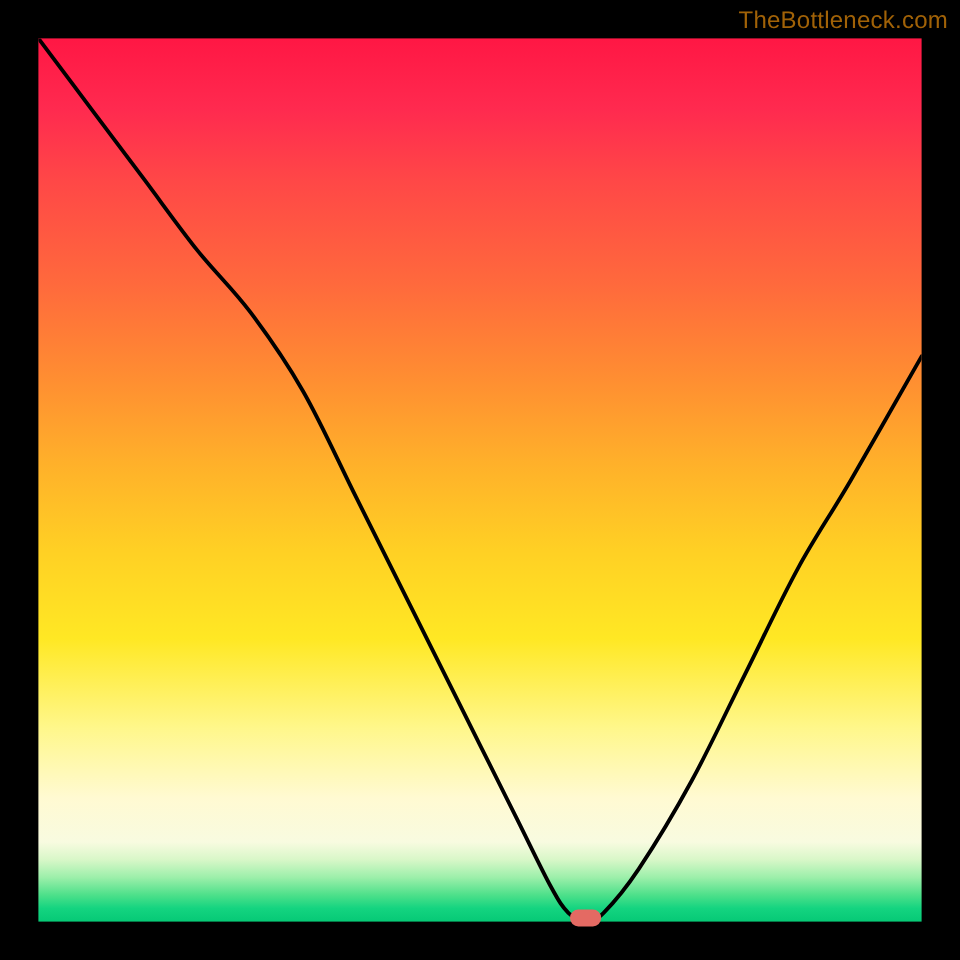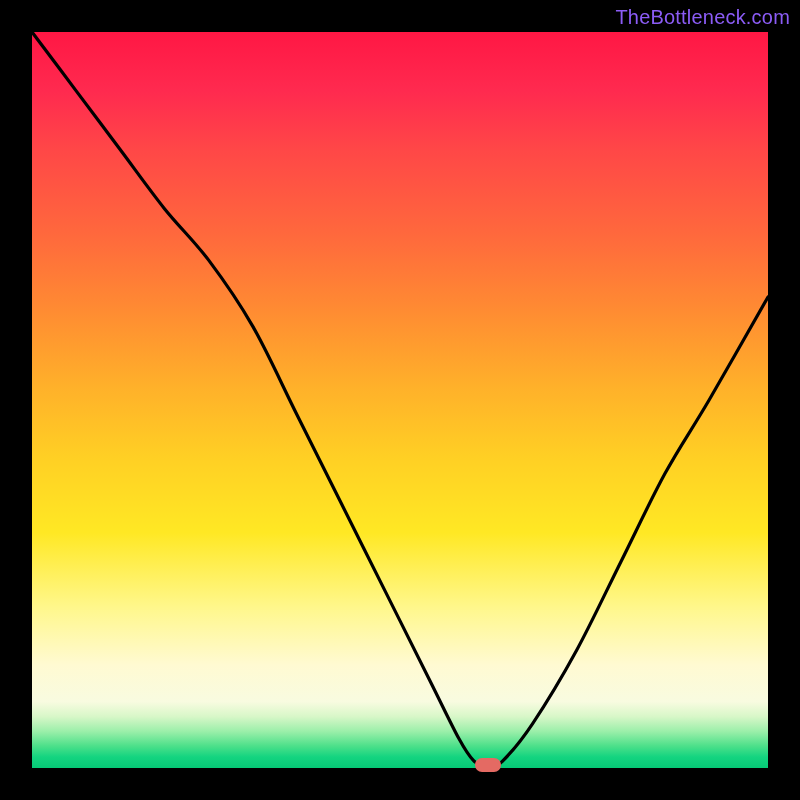--- a/index.html
+++ b/index.html
@@ -64,21 +64,21 @@
     height: 14px;
     background: #e46a63;
     border-radius: 8px;
     transform: translate(-50%, -50%);
   }
 
   .attribution {
     position: absolute;
     top: 6px;
     right: 10px;
-    color: #8b5cf6;
+    color: #a16207;
     font-size: 20px;
     letter-spacing: 0.2px;
     user-select: none;
   }
 </style>
 </head>
 <body>
 
 <div class="frame">
 

